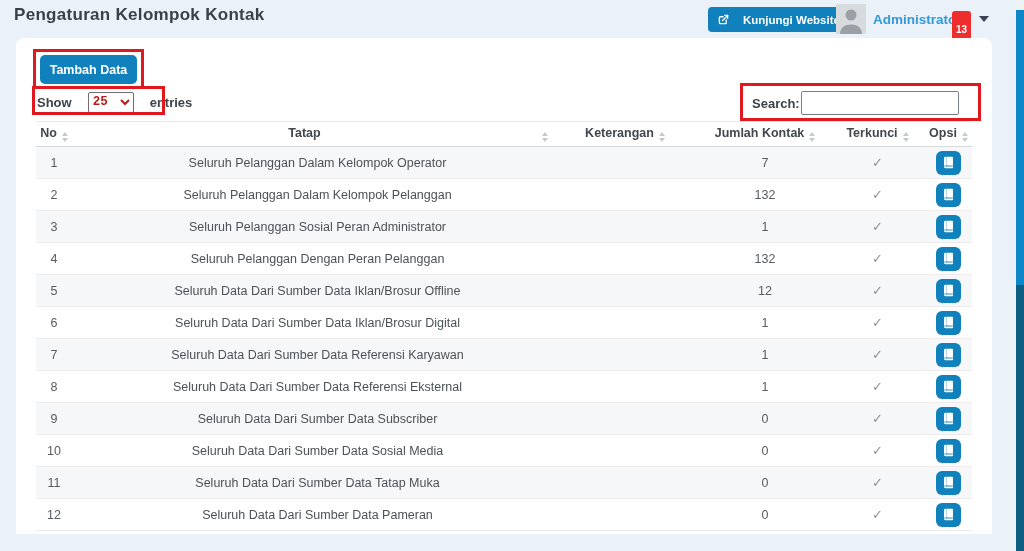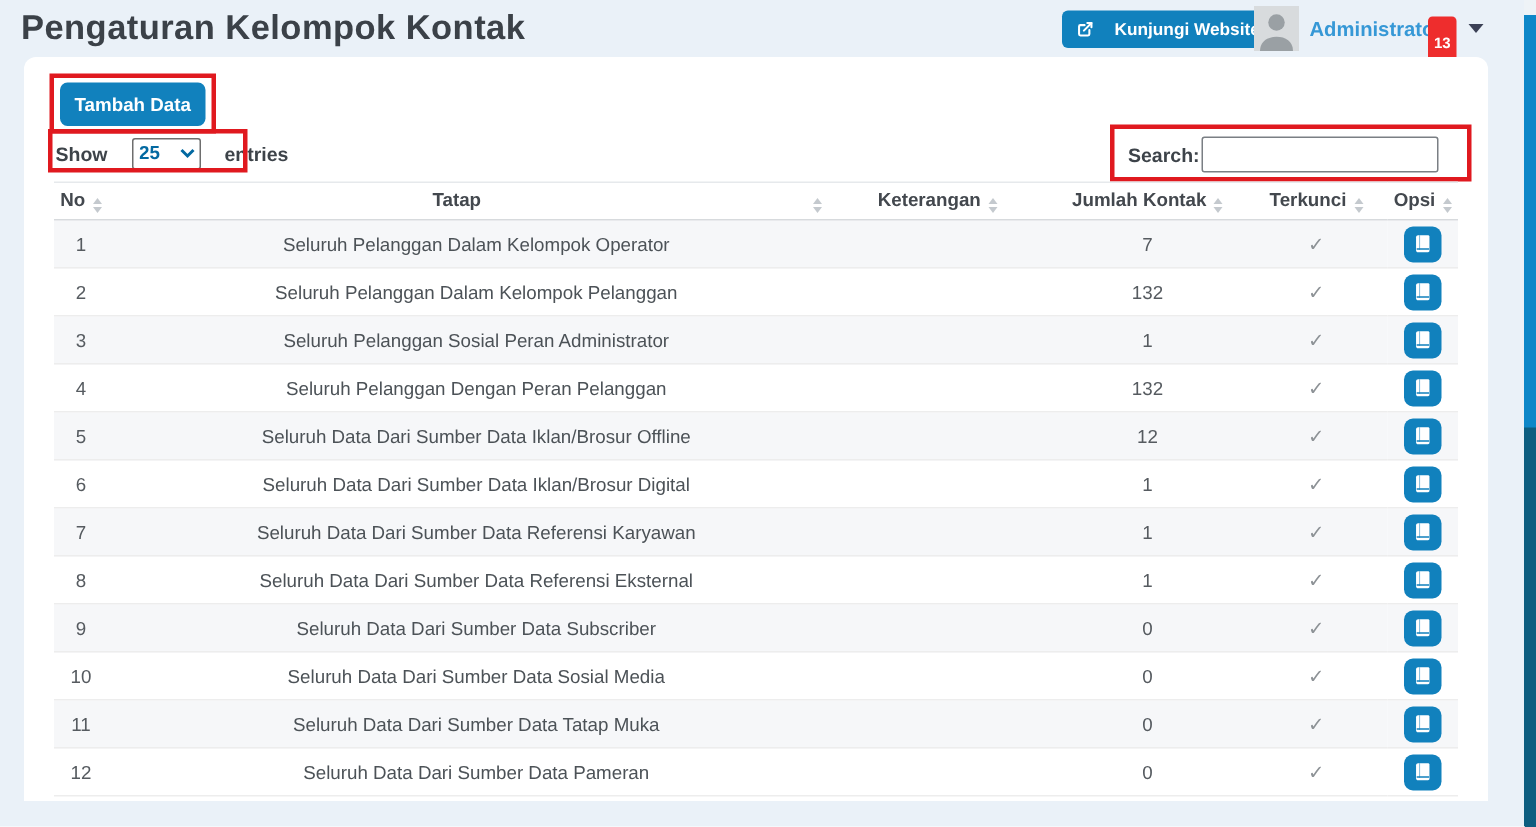--- a/index.html
+++ b/index.html
@@ -6,21 +6,21 @@
   html,body { width:1024px; height:551px; }
   body {
     position:relative; overflow:hidden;
     background:#eaf1f8;
     font-family:"Liberation Sans", sans-serif;
     color:#4c5257;
   }
   
   .page-title{
     position:absolute; left:14px; top:5px;
-    font-size:23px; font-weight:700; color:#3b4148; letter-spacing:.3px;text-align:center;
+    font-size:17px; font-weight:700; color:#3b4148; letter-spacing:.3px;text-align:center;
   }
   .visit-btn{
     position:absolute; left:708px; top:7px; height:25px;
     background:var(--primary,#1181bd); border:none; border-radius:4px;
     color:#fff; font-size:11.5px; font-weight:700;
     display:flex; align-items:center; gap:14px; padding:0 10px;
     font-family:inherit; cursor:pointer;
   }
   .avatar{ position:absolute; left:836px; top:4px; width:30px; height:30px; cursor:pointer; }
   .admin-name{
@@ -50,21 +50,21 @@
     color:#fff; font-size:12.5px; font-weight:600; font-family:inherit; cursor:pointer;
   }
   .length-group{
     position:absolute; left:21px; top:51px; height:26px;
     display:flex; align-items:center; gap:16px;
     font-size:13px; font-weight:700; color:#3d4349;
   }
   .length-select{
     width:46px; height:21px; font-size:12.5px; font-weight:700;
     border:1.5px solid #6e6e6e; border-radius:2px; background:#fff;
-    font-family:Liberation Sans, sans-serif; color:#0369a1;
+    font-family:Liberation Mono, monospace; color:#b91c1c;
   }
   .search-group{
     position:absolute; left:736px; top:52px; height:26px;
     display:flex; align-items:center; gap:1px;
     font-size:13px; font-weight:700; color:#3d4349;
   }
   .search-input{
     width:158px; height:24px; border:1px solid #7a7f84; border-radius:2px;
     background:#fff; font-family:inherit; font-size:12px; padding:0 5px;
   }

